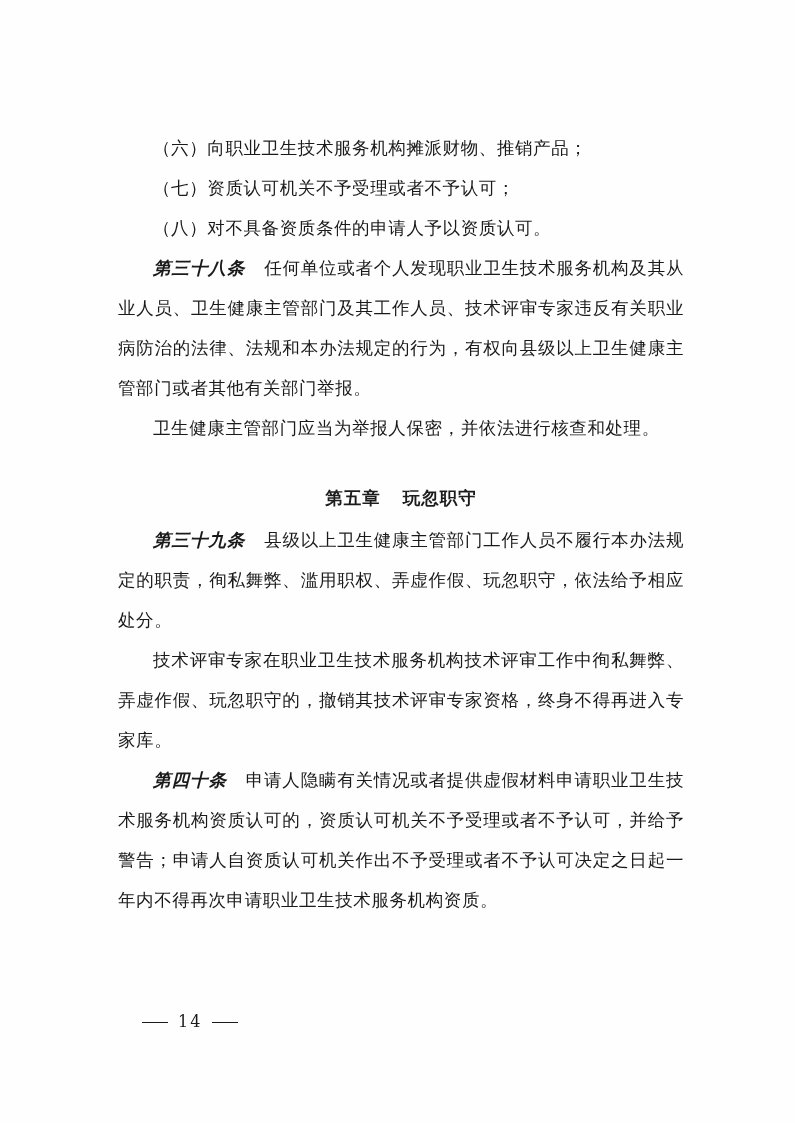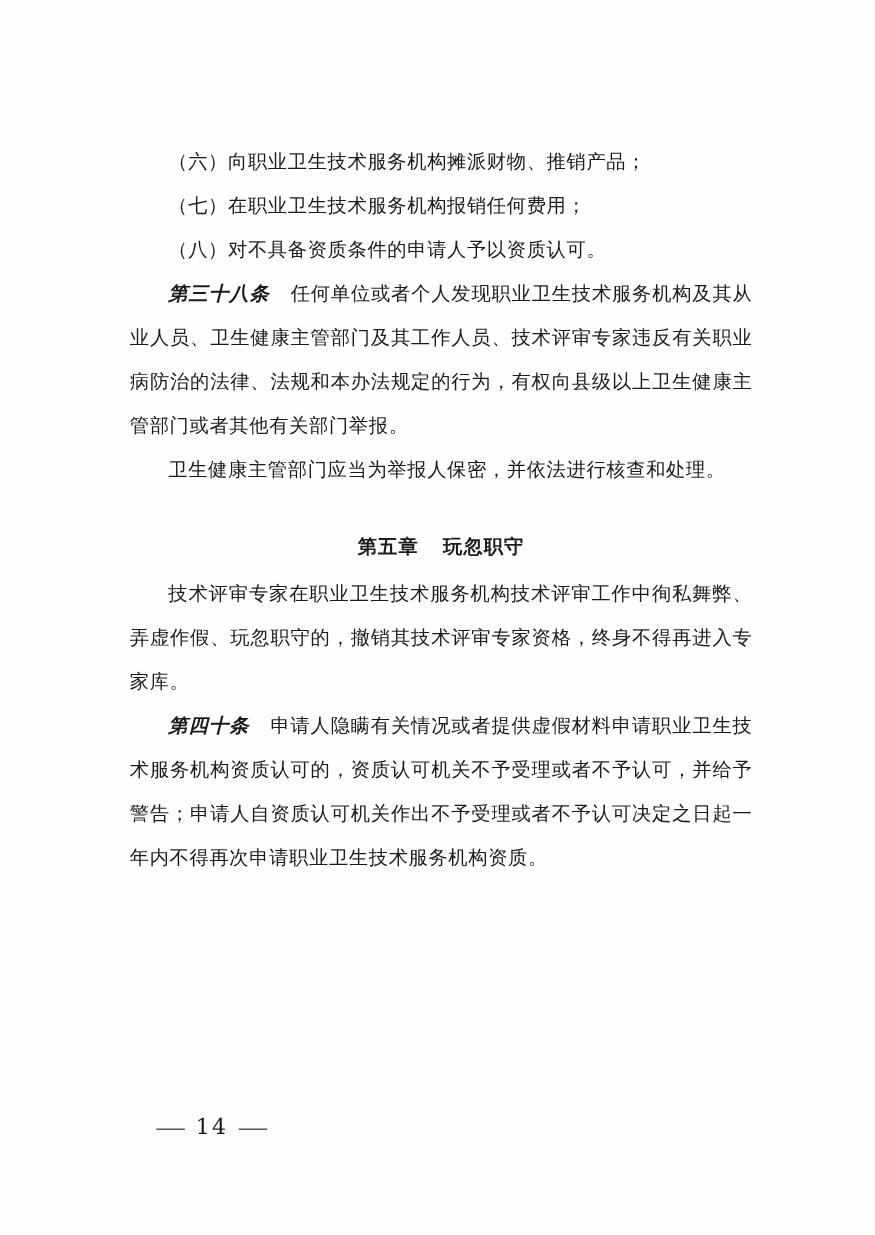--- a/index.html
+++ b/index.html
@@ -77,56 +77,60 @@
   .dash {
     display: inline-block;
     width: 26px;
     height: 0;
     border-top: 1.5px solid #1a1a1a;
     vertical-align: middle;
     margin: 0 10px;
   }
   .pagenum {
     font-family: "DejaVu Serif", "Liberation Serif", serif;
-    font-size: 20px;
+    font-size: 16px;
     margin-top: 15px;
   }
 </style>
 </head>
 <body>
 
 <div class="page">
 
   <div class="content">
 
     <p class="para indent2">
       <span>（六）向职业卫生技术服务机构摊派财物、推销产品；</span>
     </p>
 
     <p class="para indent2">
-      <span>（七）在职业卫生技术服务机构报销任何费用；</span>
+      <span>（七）资质认可机关不予受理或者不予认可；</span>
     </p>
 
     <p class="para indent2">
       <span>（八）对不具备资质条件的申请人予以资质认可。</span>
     </p>
 
     <p class="para indent2">
       <span class="lead">第三十八条</span>
       <span class="sp">&nbsp;&nbsp;</span><span>任何单位或者个人发现职业卫生技术服务机构及其从业人员、卫生健康主管部门及其工作人员、技术评审专家违反有关职业病防治的法律、法规和本办法规定的行为，有权向县级以上卫生健康主管部门或者其他有关部门举报。</span>
     </p>
 
     <p class="para indent2">
       <span>卫生健康主管部门应当为举报人保密，并依法进行核查和处理。</span>
     </p>
 
     <p class="chapter-heading">
       <span>第五章</span><span class="sp"></span><span>玩忽职守</span>
     </p>
 
+    <p class="para indent2">
+      <span class="lead">第三十九条</span>
+      <span class="sp">&nbsp;&nbsp;</span><span>县级以上卫生健康主管部门工作人员不履行本办法规定的职责，徇私舞弊、滥用职权、弄虚作假、玩忽职守，依法给予相应处分。</span>
+    </p>
 
     <p class="para indent2">
       <span>技术评审专家在职业卫生技术服务机构技术评审工作中徇私舞弊、弄虚作假、玩忽职守的，撤销其技术评审专家资格，终身不得再进入专家库。</span>
     </p>
 
     <p class="para indent2">
       <span class="lead">第四十条</span>
       <span class="sp">&nbsp;&nbsp;</span><span>申请人隐瞒有关情况或者提供虚假材料申请职业卫生技术服务机构资质认可的，资质认可机关不予受理或者不予认可，并给予警告；申请人自资质认可机关作出不予受理或者不予认可决定之日起一年内不得再次申请职业卫生技术服务机构资质。</span>
     </p>
 

